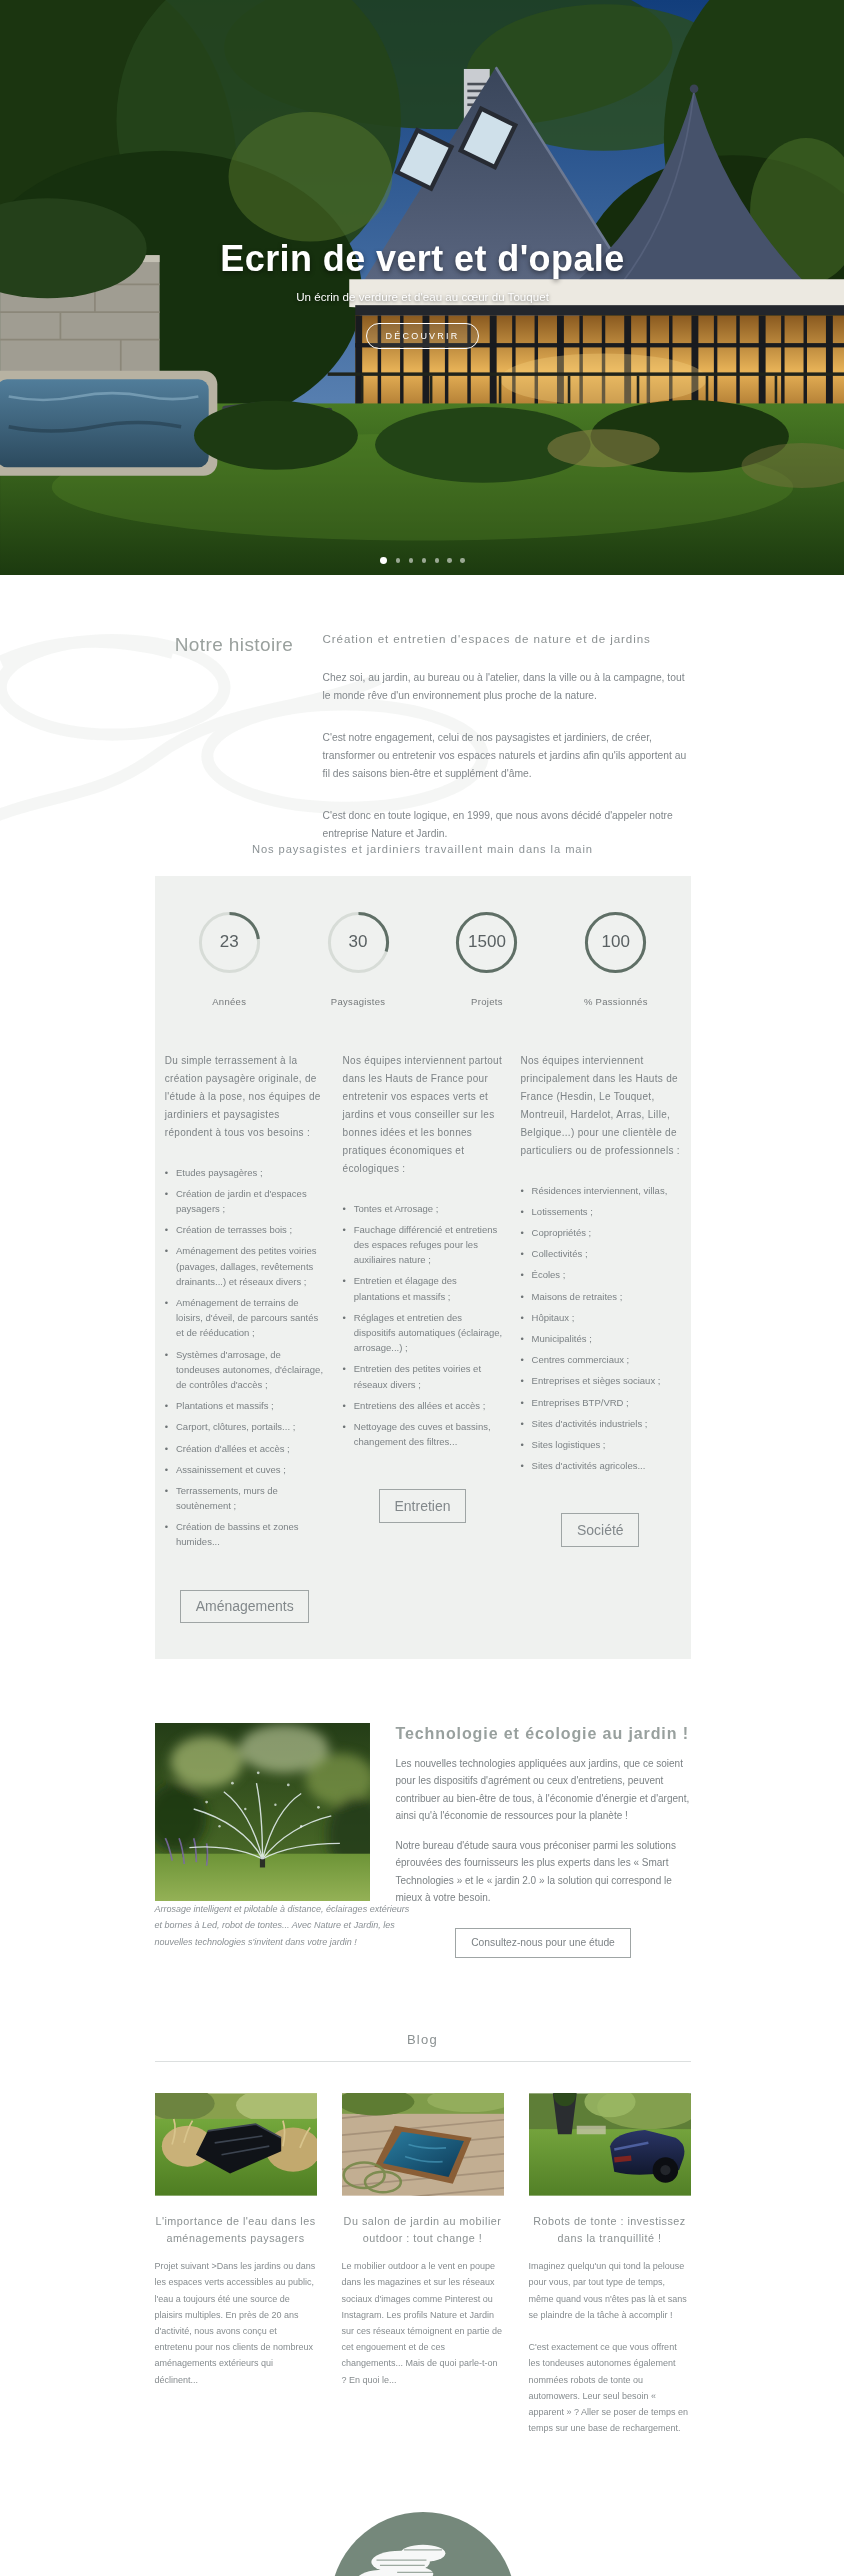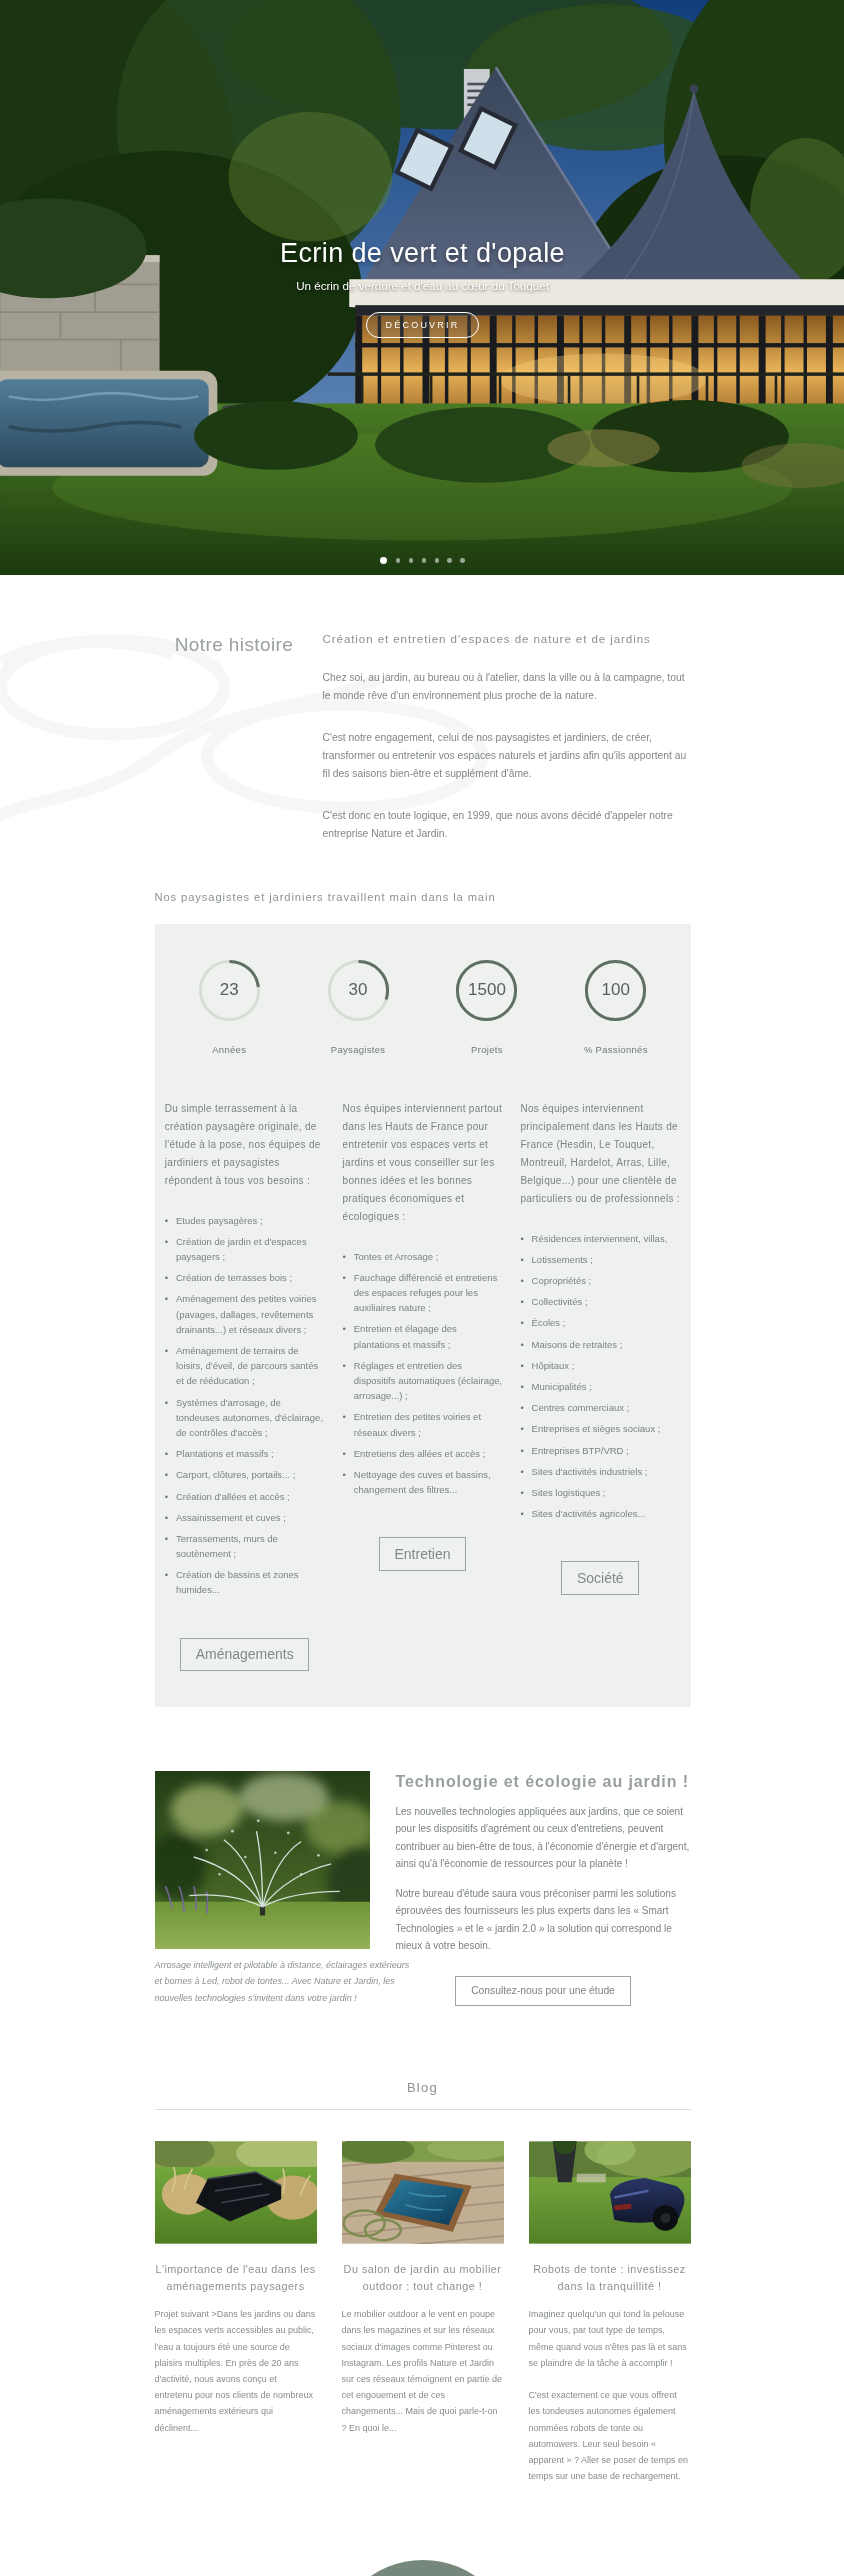--- a/index.html
+++ b/index.html
@@ -4,42 +4,42 @@
 <style>
   *{box-sizing:border-box;margin:0;padding:0}
   html,body{background:#fff}
   body{width:845px;margin:0 auto;font-family:"Liberation Sans",sans-serif;color:#7c8285}
   .page{width:845px;overflow:hidden;background:#fff}
 
   
   .hero{position:relative;height:575px;overflow:hidden;background:#1b3510}
   .hero > svg{display:block}
   .hero-overlay{position:absolute;top:238px;left:0;width:100%;text-align:center;color:#fff}
-  .hero-title{font-size:27px;font-weight:400;letter-spacing:0.4px;text-shadow:0 1.7px 5.2px rgba(0,0,0,.45)}
+  .hero-title{font-size:36px;font-weight:700;letter-spacing:0.4px;text-shadow:0 1.7px 5.2px rgba(0,0,0,.45)}
   .hero-sub{margin-top:9.5px;font-size:11.6px;font-weight:400;text-shadow:0 0.9px 3.4px rgba(0,0,0,.55)}
   .hero-cta{margin-top:20.7px;display:inline-block;border:1.7px solid #fff;border-radius:861px;
     padding:6.9px 19px;font-size:9px;letter-spacing:2.2px;color:#fff;background:rgba(120,120,120,.18);
     cursor:pointer;font-family:inherit}
   .dots{position:absolute;bottom:11.2px;left:0;width:100%;display:flex;justify-content:center;gap:8.6px;align-items:center}
   .dot{width:4.3px;height:4.3px;border-radius:50%;background:rgba(255,255,255,.55);display:inline-block;cursor:pointer}
   .dot.active{width:6.9px;height:6.9px;background:#fff}
 
   .container{width:536px;margin:0 auto;position:relative}
 
   
   .histoire{position:relative;padding-top:57px}
   .watermark{position:absolute;left:-103px;top:8.6px;opacity:.55;pointer-events:none}
   .histoire-grid{display:flex;gap:9px;position:relative}
   .histoire-heading{width:159px;flex-shrink:0;font-size:19px;color:#9aa19e;font-weight:400;letter-spacing:0.4px;text-align:center;padding-top:1.7px}
   .histoire-sub{font-size:11.6px;letter-spacing:0.9px;color:#8b9192;font-weight:400}
   .histoire-body p{margin-top:24px;font-size:10.3px;line-height:1.75;color:#80868a}
   .histoire-body p:first-of-type{margin-top:24px}
 
   
-  .stats-heading{margin-top:48px;text-align:left;font-size:11.2px;letter-spacing:0.9px;color:#8b9295;font-weight:400}
+  .stats-heading{text-align:center;font-size:11.2px;letter-spacing:0.9px;color:#8b9295;font-weight:400}
   .panel{margin-top:20.7px;background:#eff1ef;padding:34px 10.3px 36px}
   .stat-row{display:flex}
   .stat{flex:1;text-align:center}
   .ring-wrap{position:relative;width:65px;height:65px;margin:0 auto}
   .ring circle{fill:none;stroke-width:3.5}
   .ring-bg{stroke:#d7dcd7}
   .ring-fg{stroke:#5f6f66}
   .stat-value{position:absolute;inset:0;display:flex;align-items:center;justify-content:center;font-size:17px;color:#596062}
   .stat-label{margin-top:21.5px;font-size:9.5px;color:#75797b;letter-spacing:0.3px}
   .cols{display:flex;gap:18px;margin-top:45px}
@@ -48,21 +48,21 @@
   .col ul{list-style:none;margin-top:22.4px}
   .col li{position:relative;padding-left:11.2px;font-size:9.5px;line-height:1.6;margin-bottom:6px;color:#7c8285}
   .col li::before{content:"\2022";position:absolute;left:0;top:0;color:#6e7476;font-size:9.5px}
   .col-btn{margin:34px auto 0;border:0.9px solid #9fa5a5;background:transparent;padding:7.8px 14.7px;
     font-size:14px;color:#82888b;cursor:pointer;font-family:inherit}
 
   
   .tech{margin-top:64px;display:flex;gap:26px}
   .tech-left{width:215px;flex-shrink:0}
   .tech-img{width:215px;height:178px;display:block}
-  .tech-caption{margin-top:8px;font-size:9px;font-style:italic;line-height:1.8;color:#8a9094;width:259px}
+  .tech-caption{margin-top:0;font-size:9px;font-style:italic;line-height:1.8;color:#8a9094;width:259px}
   .tech-right{flex:1;padding-top:1.7px}
   .tech-h{font-size:16px;letter-spacing:0.9px;color:#98a09e;font-weight:700}
   .tech-right p{margin-top:12px;font-size:10px;line-height:1.75;color:#7c8285}
   .tech-btn-wrap{text-align:center;margin-top:20.7px}
   .tech-btn{border:0.9px solid #9fa5a5;padding:8.6px 15.5px;font-size:10.3px;color:#7c8285;background:transparent;cursor:pointer;font-family:inherit}
 
   
   .blog{margin-top:74px}
   .blog-h{text-align:center;font-size:13px;letter-spacing:1.3px;color:#8b9192;font-weight:400}
   .blog hr{border:none;border-top:0.9px solid #dcdfdf;margin-top:13.8px}

